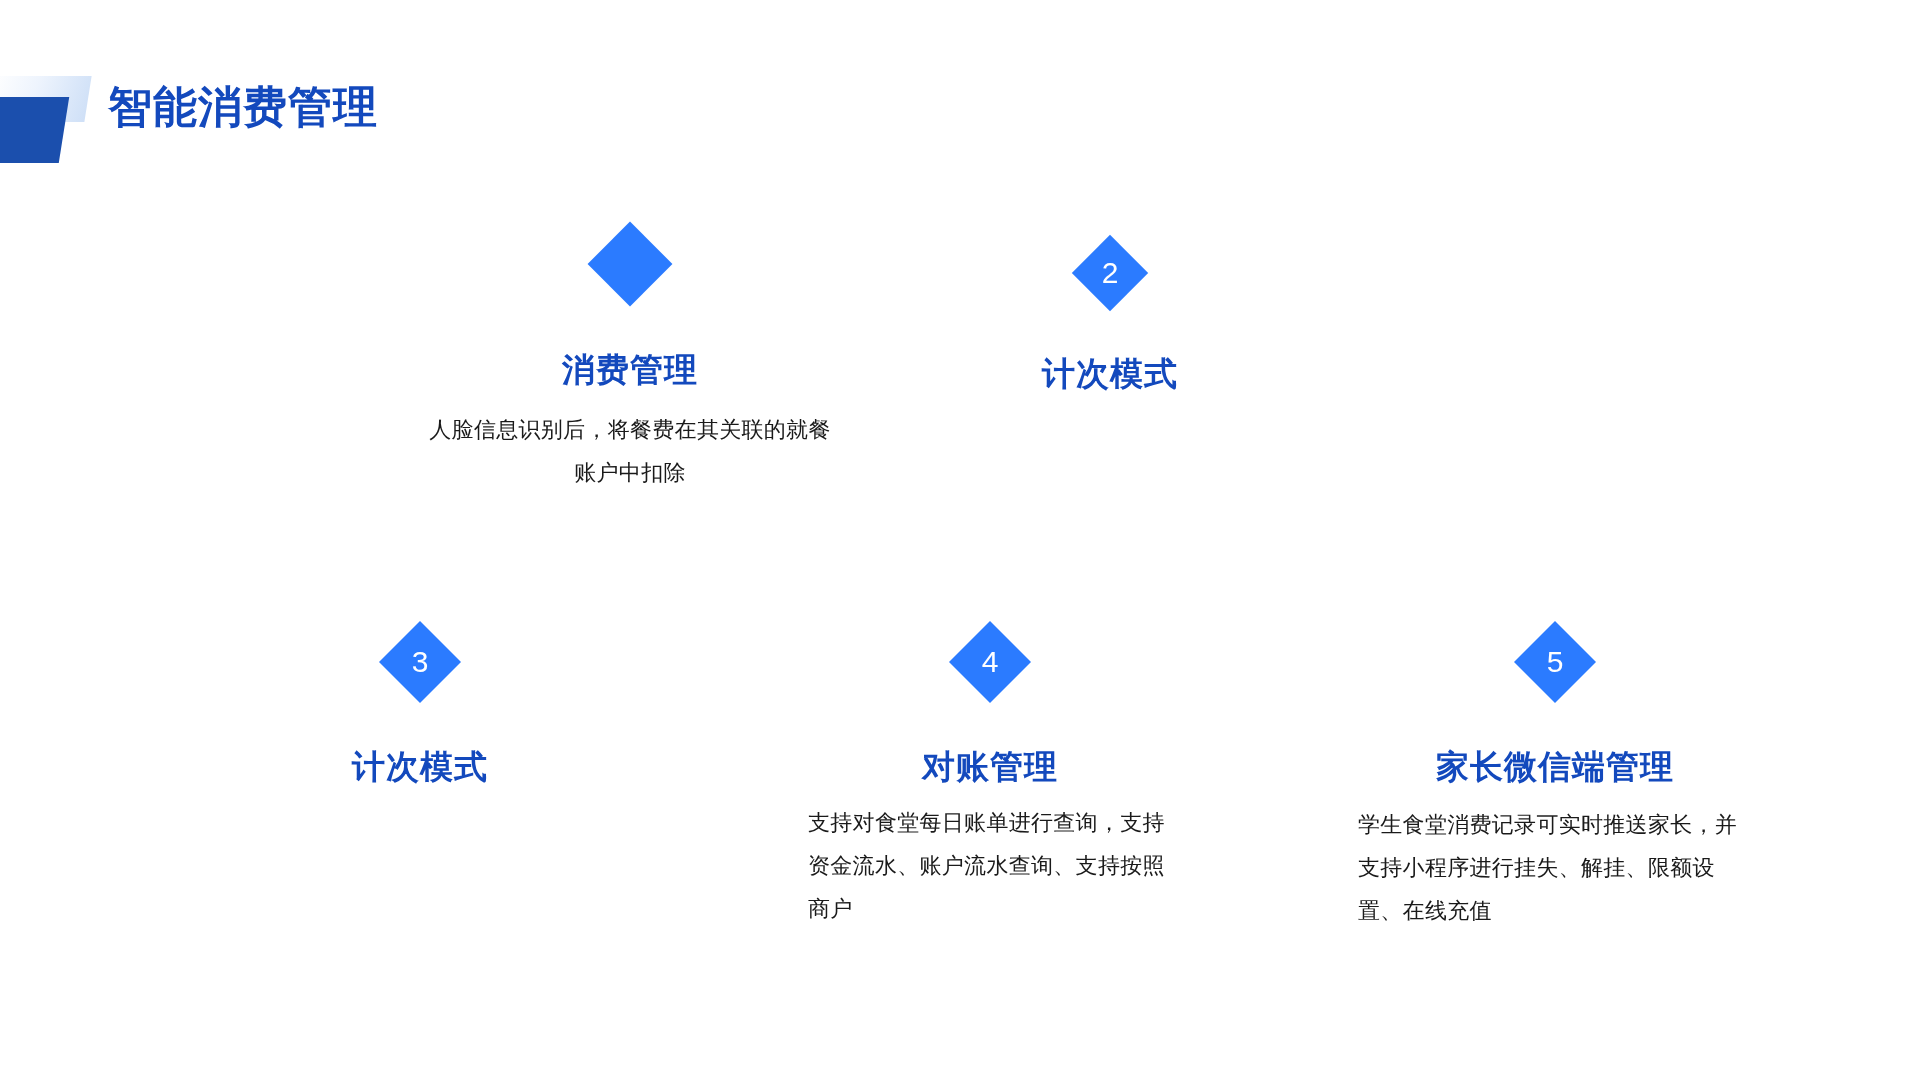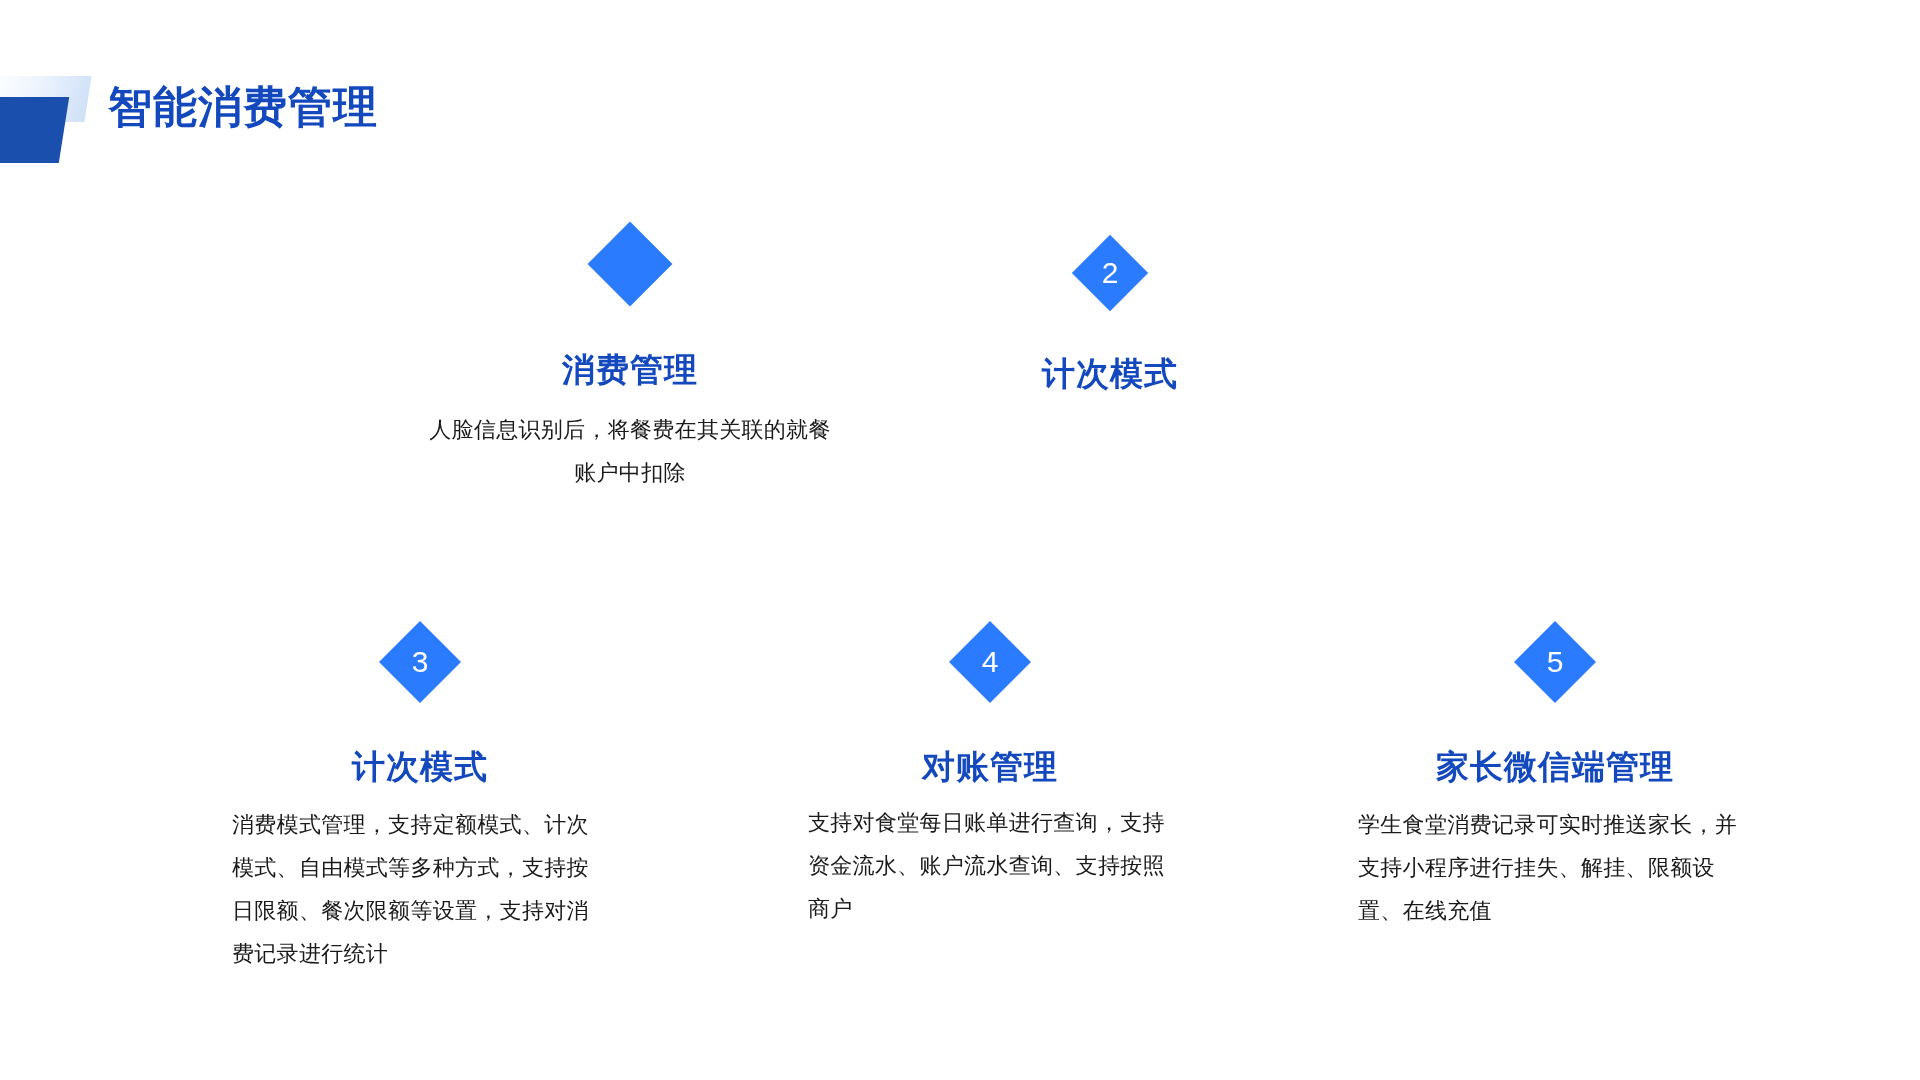--- a/index.html
+++ b/index.html
@@ -120,21 +120,20 @@
       <span class="num">2</span>
     </div>
     <div class="feat-title">计次模式</div>
   </div>
 
   <div class="feature" id="f3">
     <div class="diamond">
       <span class="num">3</span>
     </div>
     <div class="feat-title">计次模式</div>
-    <div class="feat-desc">消费模式管理，支持定额模式、计次模式、自由模式等多种方式，支持按日限额、餐次限额等设置，支持对消费记录进行统计</div>
   </div>
 
   <div class="feature" id="f4">
     <div class="diamond">
       <span class="num">4</span>
     </div>
     <div class="feat-title">对账管理</div>
     <div class="feat-desc">支持对食堂每日账单进行查询，支持资金流水、账户流水查询、支持按照商户</div>
   </div>
 

